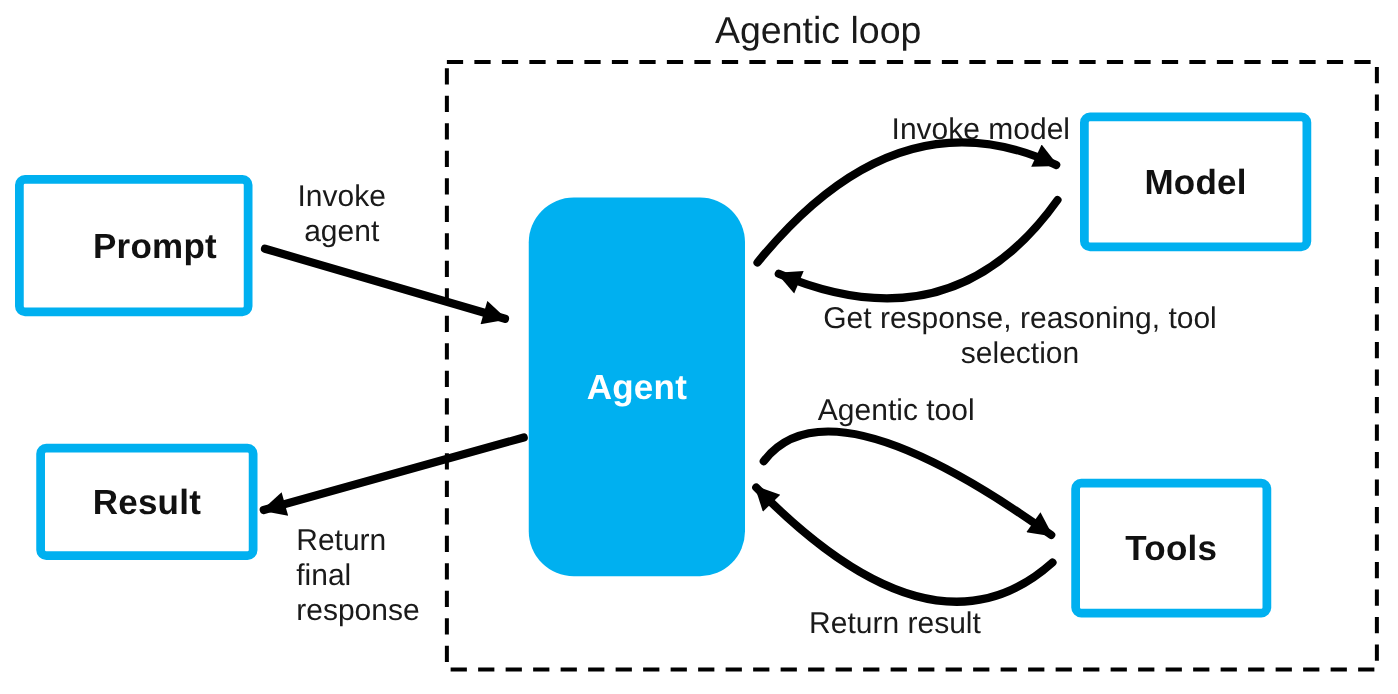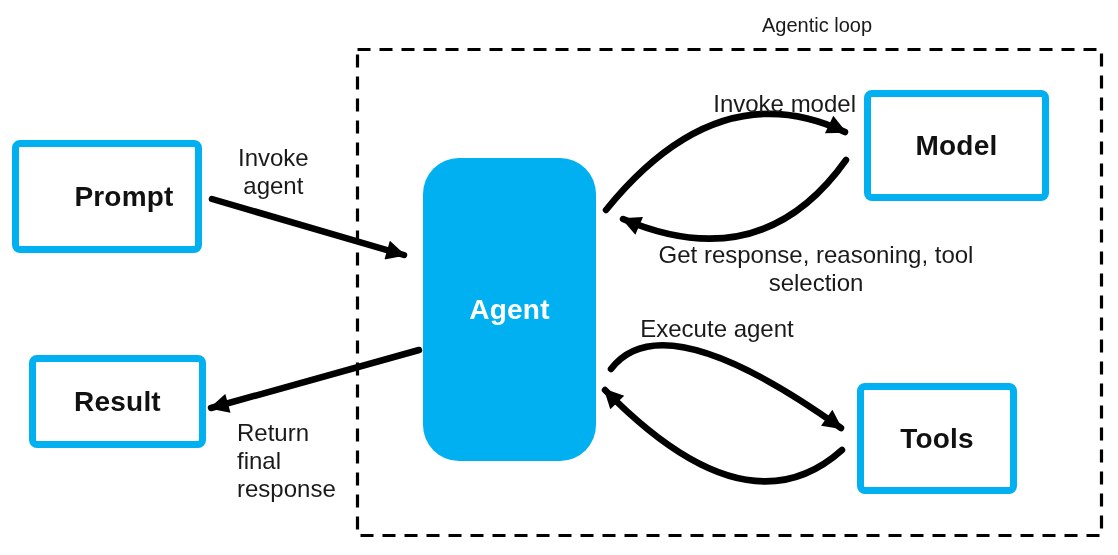--- a/index.html
+++ b/index.html
@@ -62,21 +62,21 @@
   }
 
   .lbl {
     position: absolute;
     font-size: 24px;
     font-weight: 400;
     line-height: 28px;
     color: var(--ink);
     white-space: pre-line;
   }
-  .lbl-title        { left: 572px; top: 11px;  width: 300px; text-align: right; font-size: 20px; }
+  .lbl-title        { left: 572px; top: 11px;  width: 300px; text-align: left; font-size: 30px; }
   .lbl-invoke-agent { left: 238px; top: 144px; text-align: center; }
   .lbl-return-final { left: 237px; top: 419px; }
   .lbl-invoke-model { left: 606px; top: 90px;  width: 250px; text-align: right; }
   .lbl-get-response { left: 611px; top: 241px; width: 410px; text-align: center; }
   .lbl-execute-tool { left: 617px; top: 315px; width: 200px; text-align: center; }
   .lbl-return-result{ left: 616px; top: 485px; width: 200px; text-align: center; }
 </style>
 </head>
 <body>
 
@@ -120,16 +120,17 @@
 agent</div>
 
   <div class="lbl lbl-return-final">Return
 final
 response</div>
 
   <div class="lbl lbl-invoke-model">Invoke model</div>
 
   <div class="lbl lbl-get-response">Get response, reasoning, tool selection</div>
 
-  <div class="lbl lbl-execute-tool">Execute agent</div>
+  <div class="lbl lbl-execute-tool">Agentic tool</div>
 
+  <div class="lbl lbl-return-result">Return result</div>
 
 </div>
 
 </body></html>

